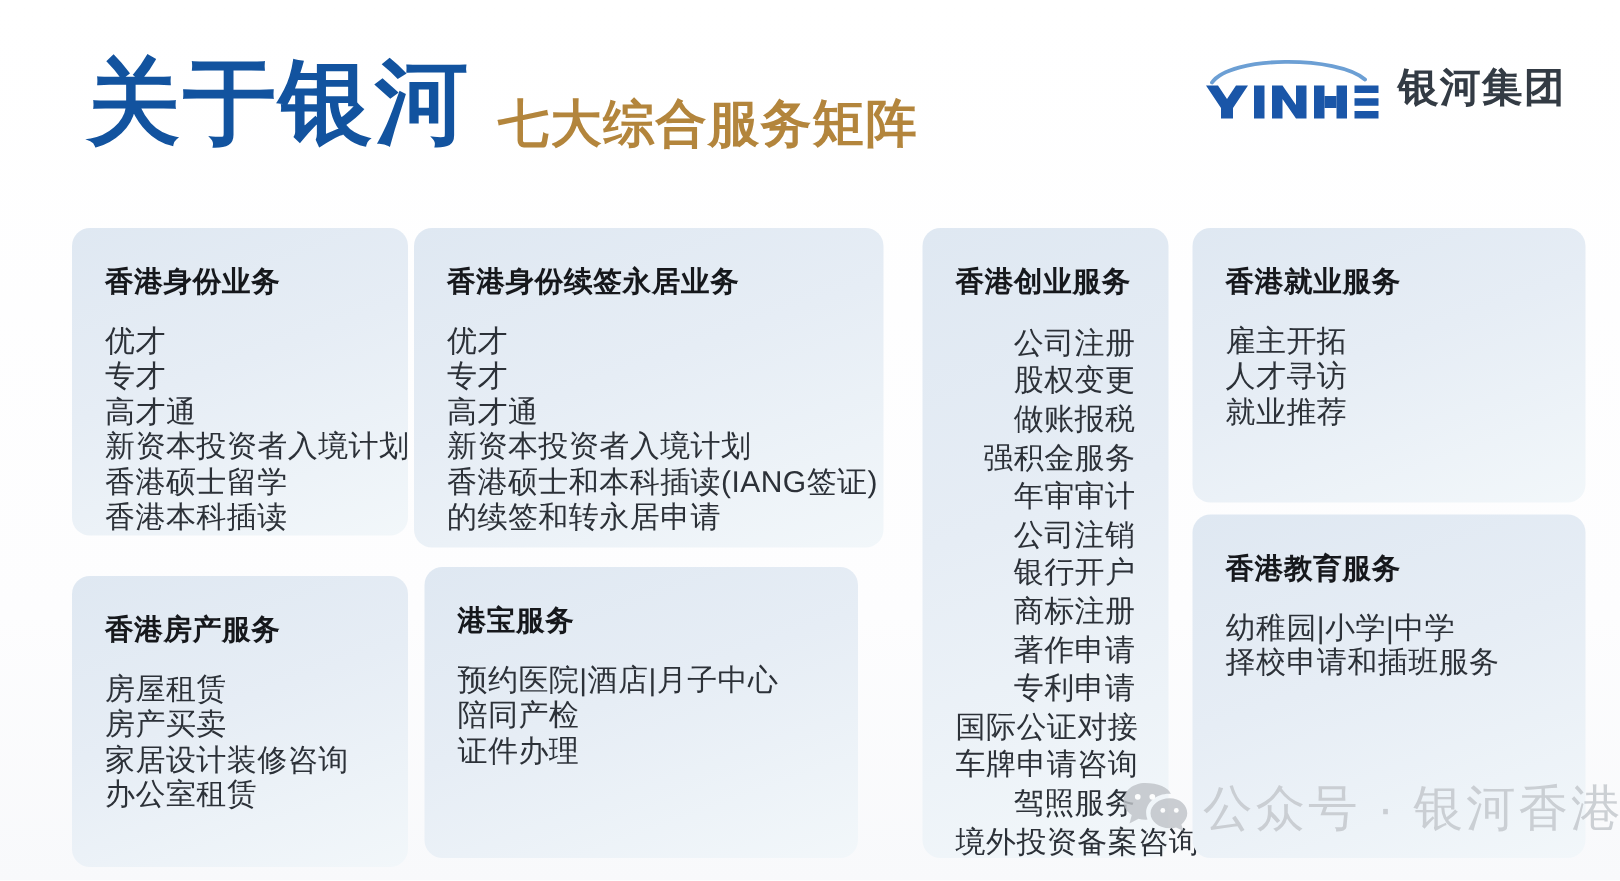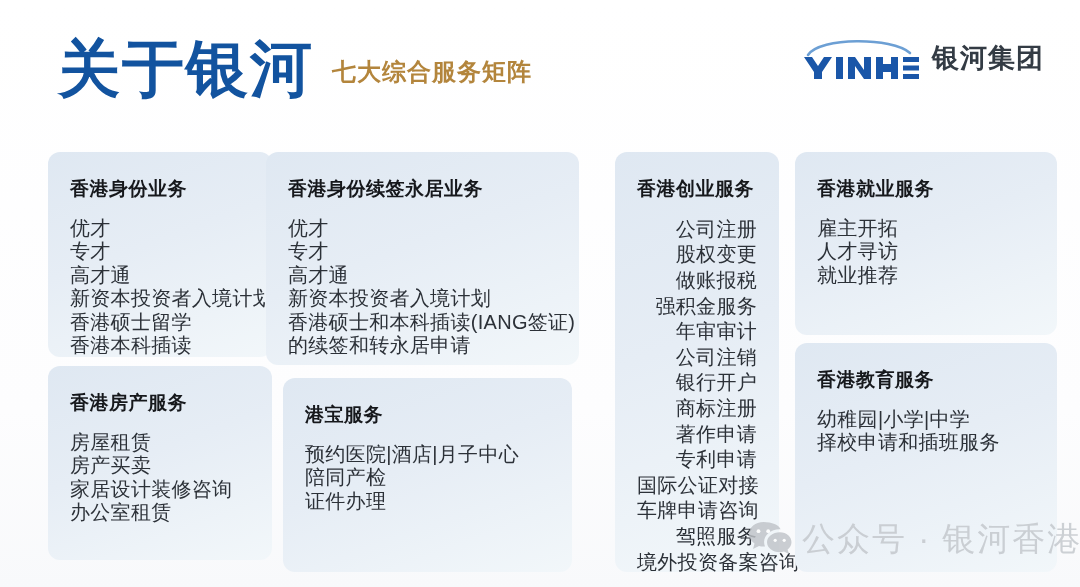--- a/index.html
+++ b/index.html
@@ -35,27 +35,27 @@
     align-items: flex-end;
   }
   .title-main {
     font-size: 62px;
     font-weight: bold;
     color: #12539f;
     letter-spacing: 2px;
     line-height: 1;
   }
   .title-sub {
-    font-size: 24px;
+    font-size: 34px;
     font-weight: bold;
     color: #b3853c;
     letter-spacing: 1px;
     line-height: 1;
     margin-left: 18px;
-    margin-bottom: 16px;
+    margin-bottom: 0;
   }
 
   
   .logo {
     position: absolute;
     right: 36px;
     top: 34px;
     display: flex;
     align-items: center;
     height: 48px;
@@ -99,24 +99,24 @@
   .card-list li {
     font-size: 20px;
     color: #2c3138;
     line-height: 23.5px;
     letter-spacing: 0.3px;
     white-space: nowrap;
   }
 
   
   #card-identity      { left: 48px;  top: 152px; width: 224px; height: 205px; }
-  #card-renewal       { left: 266px; top: 152px; width: 313px; height: 213px; }
+  #card-renewal       { left: 276px; top: 152px; width: 313px; height: 213px; }
   #card-startup       { left: 583px; top: 152px; width: 164px; height: 420px; margin-left: 32px; }
   #card-employment    { left: 795px; top: 152px; width: 262px; height: 183px; }
-  #card-property      { left: 48px;  top: 366px; width: 224px; height: 194px; }
+  #card-property      { left: 48px;  top: 384px; width: 224px; height: 194px; }
   #card-baby          { left: 283px; top: 378px; width: 289px; height: 194px; }
   #card-education     { left: 795px; top: 343px; width: 262px; height: 229px; }
 
   #card-startup .card-list li { line-height: 25.6px; text-align: right; }
 
   
   .watermark {
     position: absolute;
     left: 748px;
     top: 519px;

